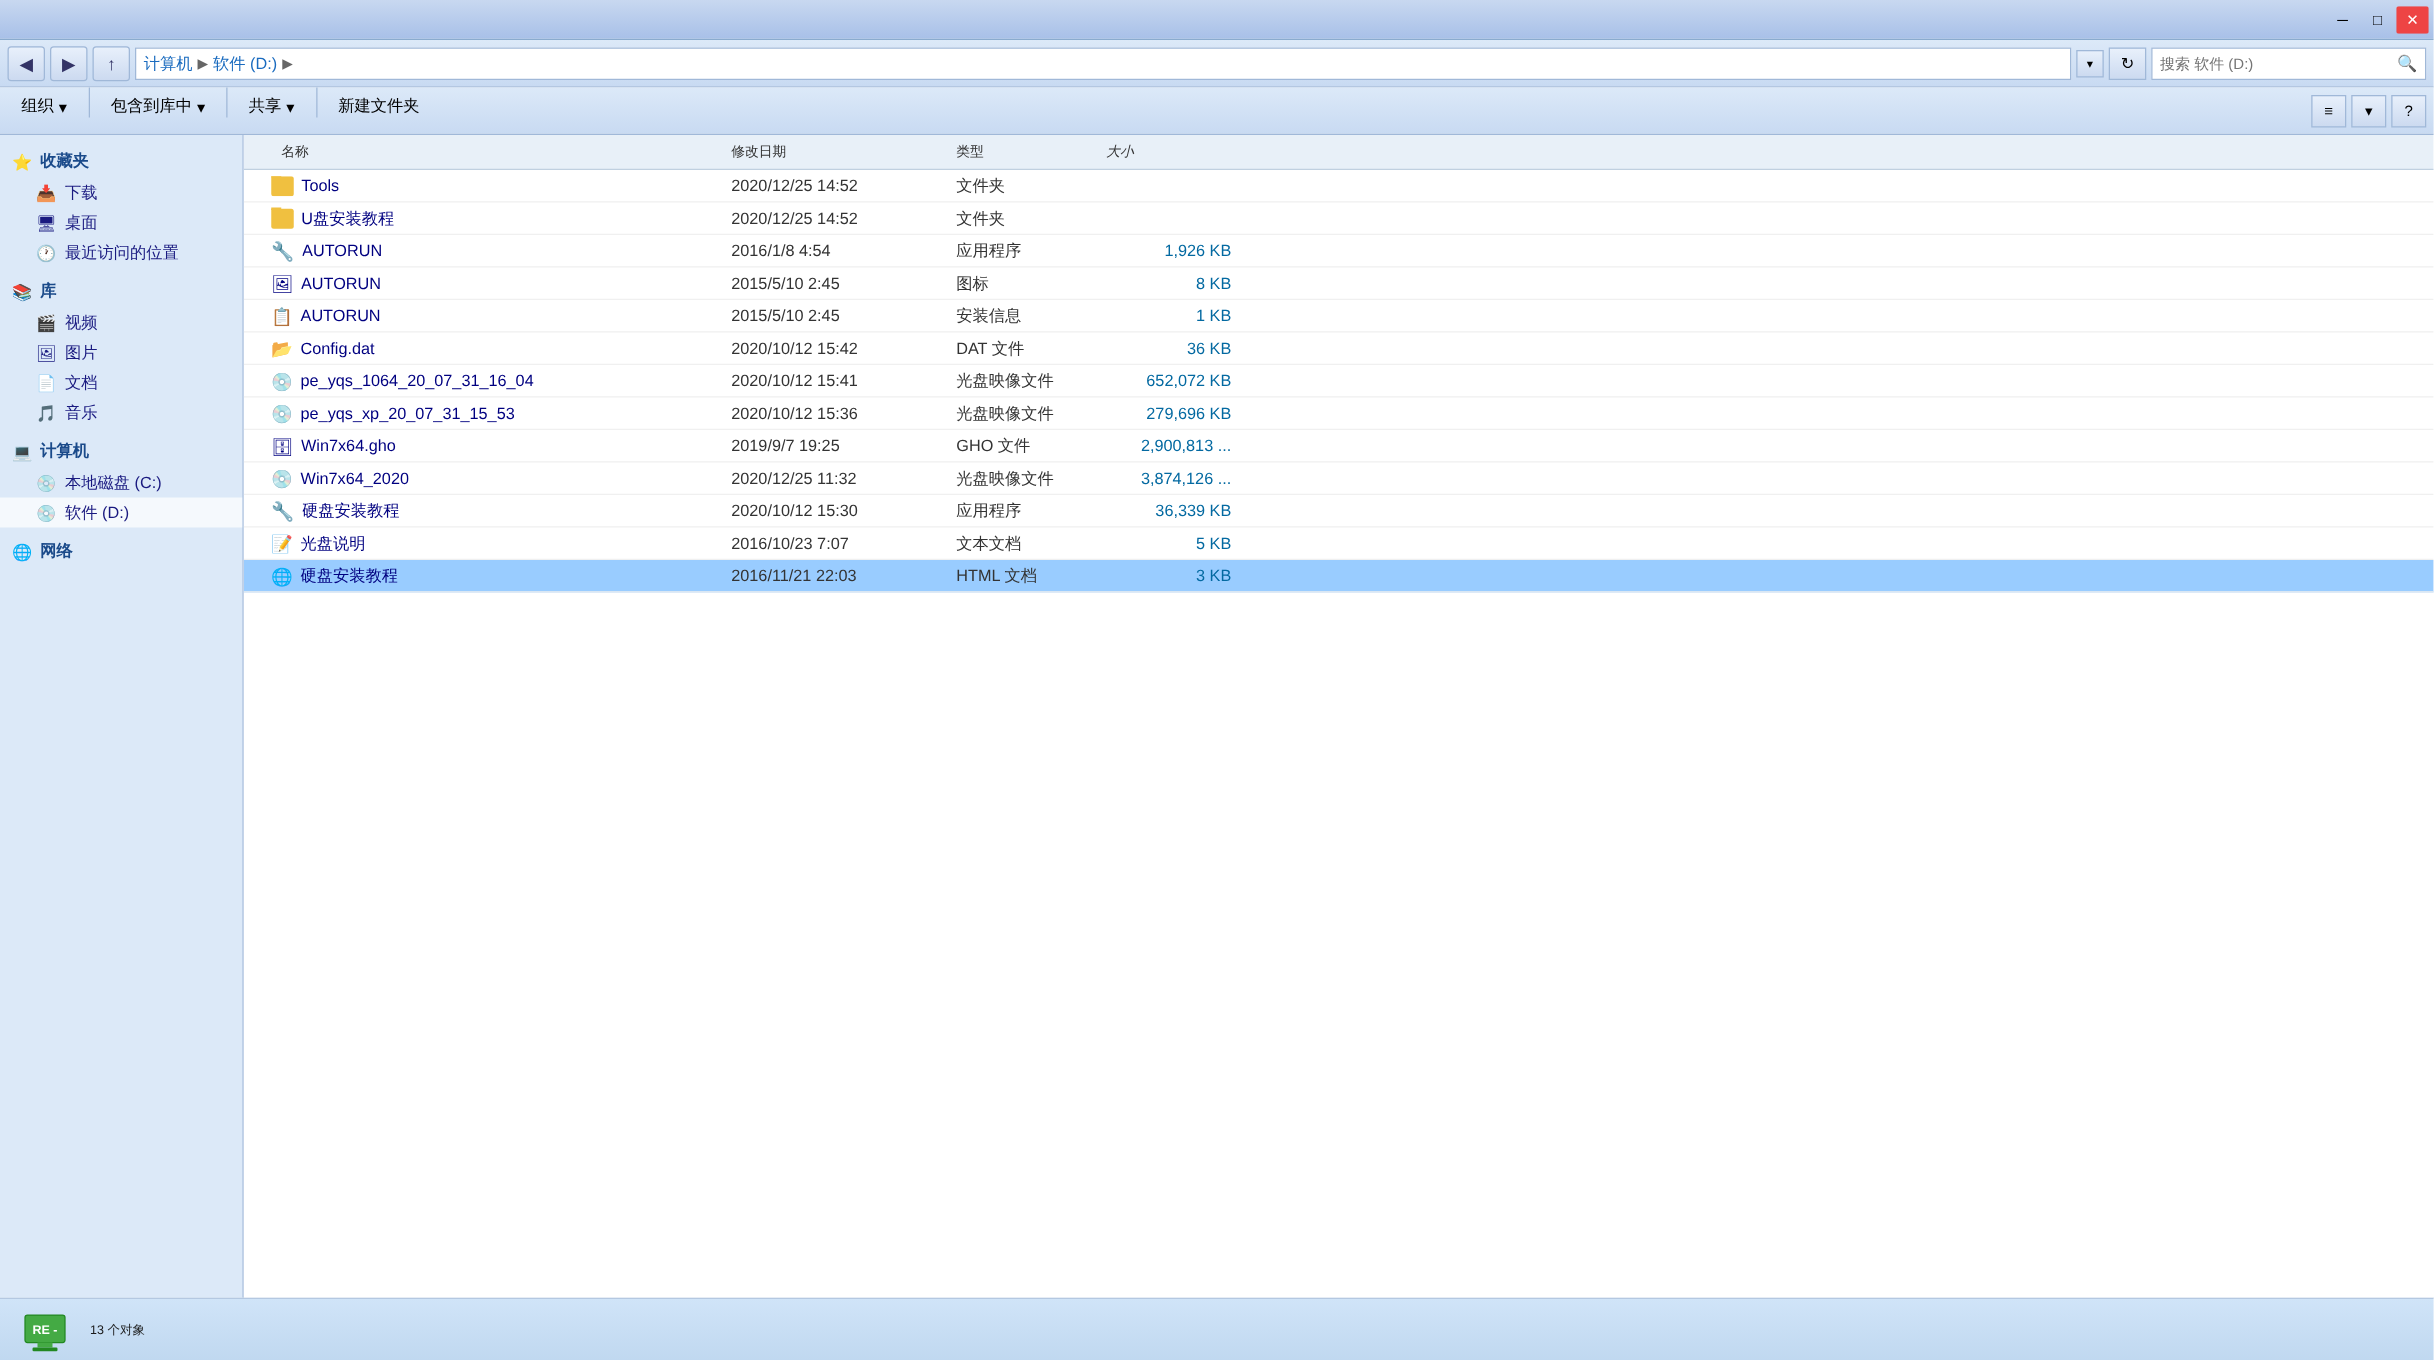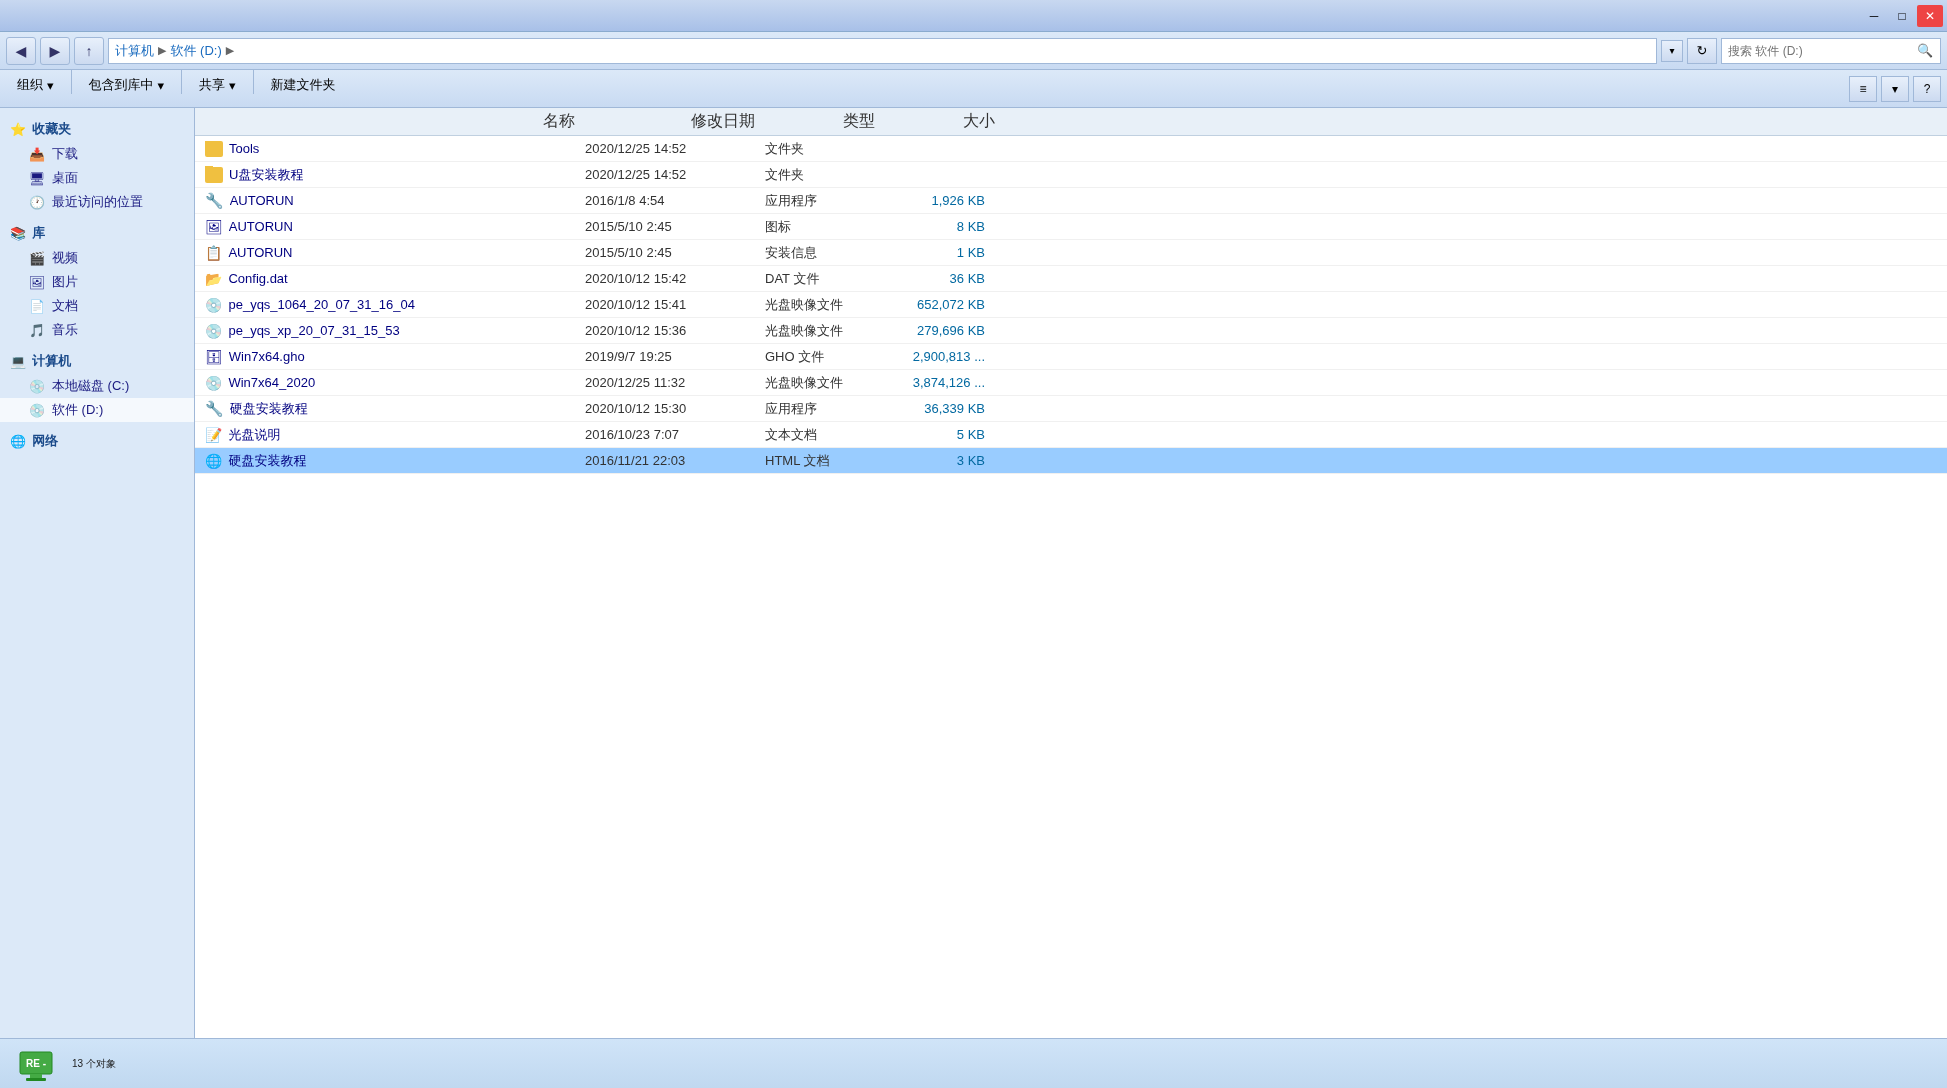--- a/index.html
+++ b/index.html
@@ -216,46 +216,45 @@
       flex: 1;
       background: white;
       overflow-y: auto;
     }
     .file-list-header {
       display: flex;
       align-items: center;
       height: 28px;
       background: #e8f0f8;
       border-bottom: 1px solid #c0d0e0;
-      font-size: 16px;
+      font-size: 11px;
       color: #333;
       position: sticky;
       top: 0;
       z-index: 10;
-      text-align: right;
     }
     .col-name { width: 380px; padding-left: 30px; cursor: pointer; }
     .col-date { width: 180px; padding-left: 10px; cursor: pointer; }
     .col-type { width: 120px; padding-left: 10px; cursor: pointer; }
-    .col-size { width: 120px; padding-left: 10px; cursor: pointer; }
+    .col-size { width: 120px; padding-left: 10px; cursor: pointer; font-style: italic; }
 
     .file-row {
       display: flex;
       align-items: center;
       height: 26px;
       border-bottom: 1px solid #f0f0f0;
       font-size: 13px;
     }
     .file-row.selected { background: #99ccff; }
     .file-row .cell-name {
       width: 380px;
       display: flex;
       align-items: center;
       gap: 6px;
-      padding-left: 10px;
+      padding-left: 22px;
       overflow: hidden;
       white-space: nowrap;
       color: #000080;
       cursor: pointer;
     }
     .file-row .cell-name .file-name-text {
       overflow: hidden;
       text-overflow: ellipsis;
     }
     .file-row .cell-date {

